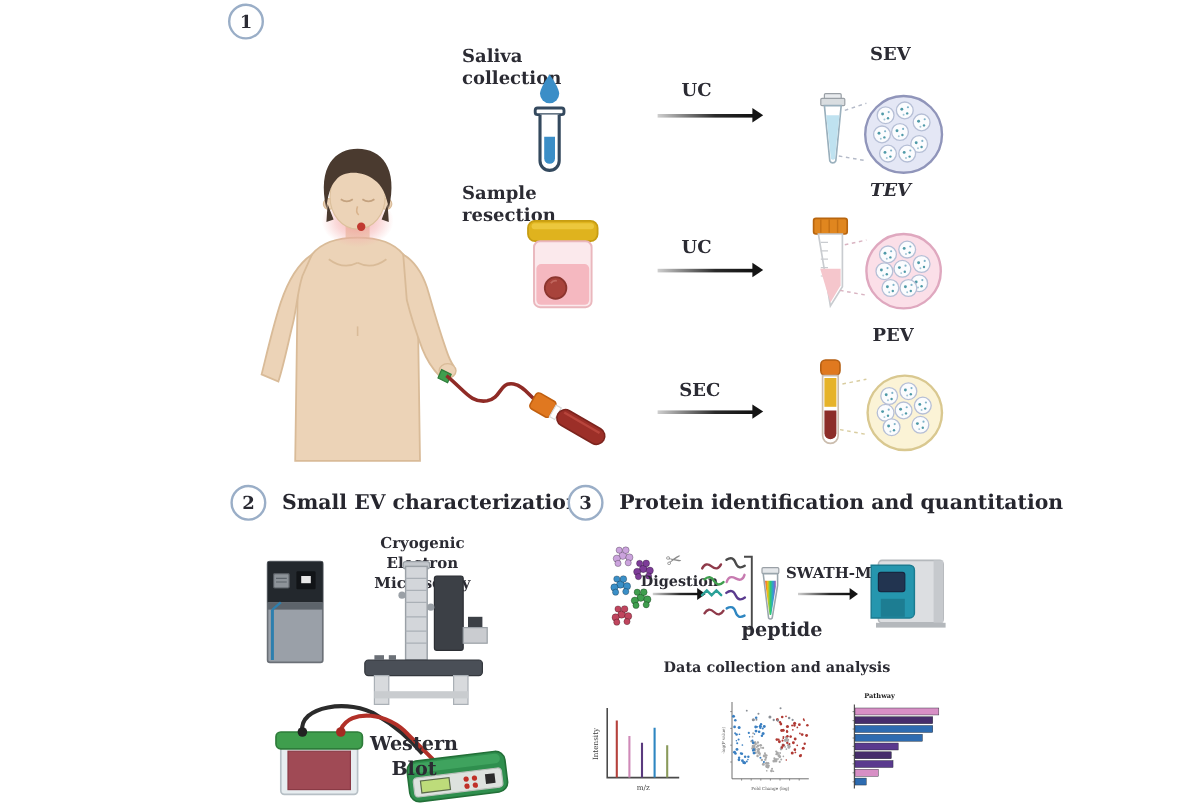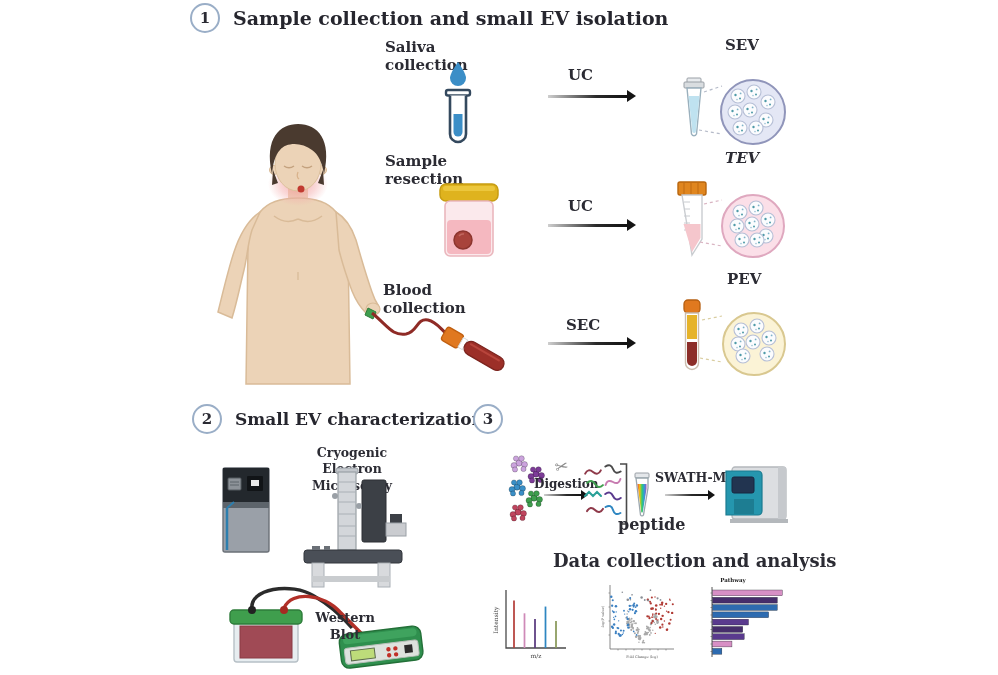--- a/index.html
+++ b/index.html
@@ -43,21 +43,20 @@
         <circle cx="2.5" cy="-4.5" r="2.8" fill="currentColor" stroke="rgba(0,0,0,0.28)" stroke-width="0.8"></circle>
         <circle cx="-3" cy="-4.5" r="2.6" fill="currentColor" stroke="rgba(0,0,0,0.28)" stroke-width="0.8"></circle>
         <circle cx="4.5" cy="6" r="2.6" fill="currentColor" stroke="rgba(0,0,0,0.28)" stroke-width="0.8"></circle>
         <circle cx="-4" cy="6.5" r="2.6" fill="currentColor" stroke="rgba(0,0,0,0.28)" stroke-width="0.8"></circle>
       </g>
     </defs>
   </svg>
 
   <div class="sec-header" style="left:190px;top:3px;">
     <span class="badge">1</span>
-    <span class="sec-title t-lg">Sample collection and small EV isolation</span>
   </div>
 
   <svg class="abs" style="left:210px;top:112px;" width="185" height="278" viewBox="0 0 185 278">
     <defs>
       <radialGradient id="pg" cx="50%" cy="50%" r="50%">
         <stop offset="0%" stop-color="#f08c8c" stop-opacity="0.75"></stop>
         <stop offset="60%" stop-color="#f4a9a9" stop-opacity="0.45"></stop>
         <stop offset="100%" stop-color="#f4a9a9" stop-opacity="0"></stop>
       </radialGradient>
     </defs>
@@ -135,21 +134,20 @@
     <use href="#ves" x="66" y="34"></use>
       <use href="#ves" x="82" y="30"></use>
       <use href="#ves" x="94" y="42"></use>
     <use href="#ves" x="63" y="48"></use>
       <use href="#ves" x="78" y="46"></use>
       <use href="#ves" x="92" y="58"></use>
     <use href="#ves" x="68" y="62"></use>
       <use href="#ves" x="83" y="62"></use>
   </svg>
 
-  <div class="lbl" style="left:383px;top:281px;width:132px;">Blood collection</div>
   <svg class="abs" style="left:352px;top:288px;" width="165" height="95" viewBox="0 0 165 95">
     <path d="M16,20 l8,4 l-3,7 l-8,-4 Z" fill="#3f9e4e" stroke="#2e7c3a"></path>
     <path d="M20,25 C36,38 40,48 54,46 C66,44 64,30 76,32 C86,34 90,44 98,48" fill="none" stroke="#8f2b26" stroke-width="3"></path>
     <g transform="rotate(30 110 58)">
       <rect x="88" y="48" width="19" height="15" rx="3" fill="#e07820" stroke="#c05f10" stroke-width="1.3"></rect>
       <rect x="107" y="50" width="5" height="11" fill="#ffffff" stroke="#d8d8d8"></rect>
       <rect x="112" y="48.5" width="44" height="14" rx="7" fill="#9c2f28" stroke="#7c241e" stroke-width="1.3"></rect>
       <path d="M116,52 h34" stroke="#b8453c" stroke-width="2"></path>
     </g>
   </svg>
@@ -222,24 +220,25 @@
       <rect x="122" y="48" width="74" height="8" rx="4" fill="#3fa35e"></rect>
       <rect x="122" y="60" width="74" height="16" rx="3" fill="#dde2de" stroke="#b9c0ba"></rect>
       <rect x="128" y="63" width="24" height="10" fill="#bddc7a" stroke="#5a6a4a"></rect>
       <circle cx="166" cy="66" r="2.2" fill="#c03028"></circle>
         <circle cx="173" cy="66" r="2.2" fill="#c03028"></circle>
       <circle cx="166" cy="72" r="2.2" fill="#c03028"></circle>
         <circle cx="173" cy="72" r="2.2" fill="#c03028"></circle>
       <rect x="182" y="64" width="8" height="8" fill="#2b2b2b"></rect>
     </g>
   </svg>
-  <div class="sm-lbl" style="left:300px;top:610px;width:90px;font-size:13px;">Western Blot</div>
+  <div class="sm-lbl" style="left:300px;top:610px;width:90px;font-size:16px;">Western Blot</div>
 
   <div class="sec-header" style="left:473px;top:404px;">
     <span class="badge">3</span>
+    <span class="sec-title t-md">Protein identification and quantitation</span>
   </div>
 
   <svg class="abs" style="left:503px;top:452px;" width="45" height="80" viewBox="0 0 45 80">
     <use href="#blob" x="16" y="11" color="#cba3dd"></use>
     <use href="#blob" x="33" y="22" color="#7d3c98"></use>
     <use href="#blob" x="14" y="35" color="#3a8fc7"></use>
     <use href="#blob" x="31" y="46" color="#3f9e4e"></use>
     <use href="#blob" x="15" y="60" color="#c0455e"></use>
   </svg>
 
@@ -285,21 +284,21 @@
 
   <svg class="abs" style="left:716px;top:463px;" width="76" height="64" viewBox="0 0 76 64">
     <rect x="16" y="4" width="54" height="52" rx="3" fill="#dcdee1" stroke="#b4b8bc" stroke-width="1.3"></rect>
     <rect x="62" y="4" width="8" height="52" fill="#c6c9cd"></rect>
     <path d="M10,8 h32 a4,4 0 0 1 4,4 v36 a4,4 0 0 1 -4,4 h-32 Z" fill="#2596ae" stroke="#1b7b90" stroke-width="1.2"></path>
     <rect x="16" y="14" width="22" height="16" rx="2" fill="#223450" stroke="#172740"></rect>
     <rect x="18" y="36" width="20" height="15" fill="#1d7d92"></rect>
     <rect x="14" y="56" width="58" height="4" fill="#b4b8bc"></rect>
   </svg>
 
-  <div class="sm-lbl" style="left:553px;top:549px;width:140px;font-size:18px;white-space:nowrap;">Data collection and analysis</div>
+  <div class="sm-lbl" style="left:553px;top:549px;width:140px;font-size:12px;white-space:nowrap;">Data collection and analysis</div>
 
   <svg class="abs" style="left:488px;top:584px;" width="85" height="85" viewBox="0 0 170 170">
     <path d="M36,12 V128 H156" fill="none" stroke="#4a4a4a" stroke-width="2.6"></path>
     <g id="spec-peaks">
         <line x1="52" x2="52" y1="128" y2="32.8" stroke="#b5413c" stroke-width="3.5"></line>
         <line x1="73" x2="73" y1="128" y2="58.6" stroke="#cf8ab8" stroke-width="3.5"></line>
         <line x1="94" x2="94" y1="128" y2="69.8" stroke="#5a3a7e" stroke-width="3.5"></line>
         <line x1="115" x2="115" y1="128" y2="45.1" stroke="#2e86c1" stroke-width="3.5"></line>
         <line x1="136" x2="136" y1="128" y2="74.2" stroke="#8a9a5b" stroke-width="3.5"></line>
       </g>

